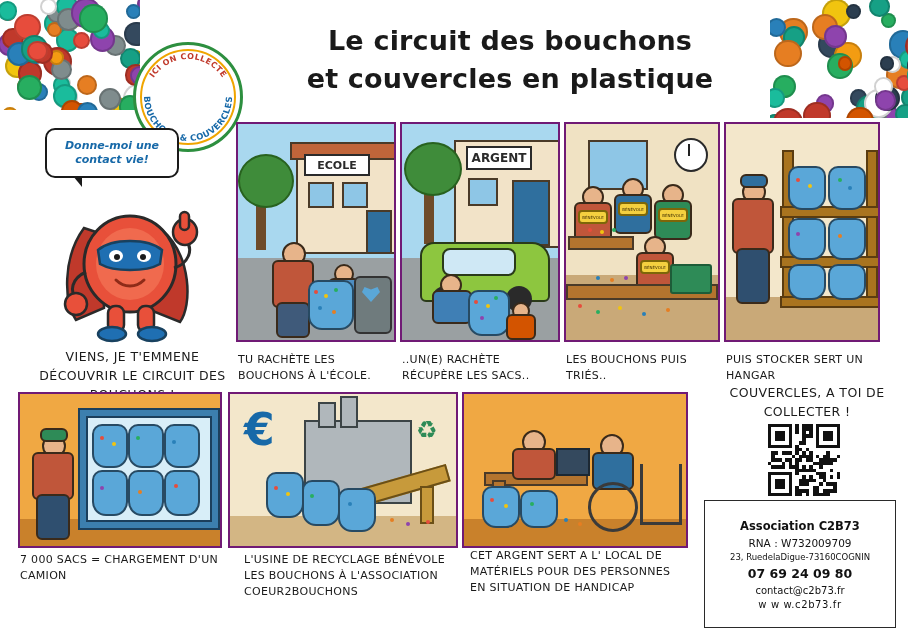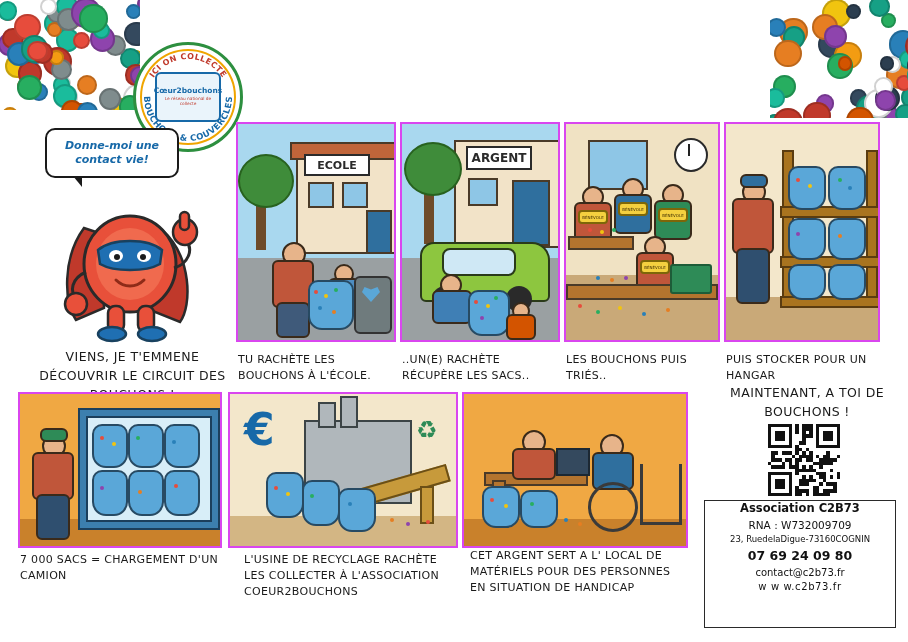--- a/index.html
+++ b/index.html
@@ -56,21 +56,21 @@
   }
 
   .mascot{position:absolute;left:42px;top:168px;width:180px;height:175px;}
 
   .mascot-caption{
     position:absolute;left:30px;top:348px;width:205px;text-align:center;
     font-size:12.5px;color:#1a1a1a;line-height:1.5;letter-spacing:.4px;
   }
 
   
-  .panel{position:absolute;border:2px solid #d946ef;overflow:hidden;background:#000000;}
+  .panel{position:absolute;border:2px solid #701a75;overflow:hidden;background:#000000;}
   .cap-txt{position:absolute;font-size:11px;color:#1a1a1a;line-height:1.45;letter-spacing:.3px;}
 
   
   .sky{position:absolute;left:0;top:0;right:0;height:62%;background:#b9dcef;}
   .ground{position:absolute;left:0;bottom:0;right:0;height:38%;background:#a0a6a8;}
   .bld{position:absolute;background:#f2e3c8;border:2px solid #4a3a28;}
   .roof{position:absolute;background:#c0653a;border:2px solid #4a3a28;}
   .win{position:absolute;background:#8ec6e6;border:2px solid #4a3a28;}
   .door{position:absolute;background:#2f6f9e;border:2px solid #4a3a28;}
   .sign{position:absolute;background:#fff;border:2px solid #2a2a2a;display:flex;align-items:center;justify-content:center;font-weight:bold;color:#2a2a2a;}
@@ -96,21 +96,21 @@
   .vest{position:absolute;background:#f4d03f;border:2px solid #7d6608;border-radius:4px;font-size:4px;display:flex;align-items:center;justify-content:center;color:#3a2a00;}
 
   
   .qrbox{position:absolute;left:768px;top:424px;width:72px;height:72px;background:#fff;}
   .qrcell{position:absolute;background:#111;}
 
   
   .card{
     position:absolute;left:704px;top:500px;width:190px;height:126px;
     border:1px solid #2a2a2a;background:#fff;text-align:center;
-    display:flex;flex-direction:column;align-items:center;
+    display:flex;flex-direction:column;align-items:center;justify-content:center;
   }
   .card .t1{font-size:11.5px;font-weight:bold;color:#111;margin-bottom:4px;}
   .card .t2{font-size:10.5px;color:#111;margin-bottom:3px;}
   .card .t3{font-size:8.5px;color:#111;margin-bottom:4px;}
   .card .t4{font-size:12.5px;font-weight:bold;color:#111;margin-bottom:4px;}
   .card .t5{font-size:10px;color:#111;margin-bottom:3px;}
   .card .t6{font-size:10px;color:#111;letter-spacing:.6px;}
 </style>
 </head>
 <body>
@@ -215,37 +215,35 @@
     <div class="cap" style="width: 27.8038px; height: 27.8038px; left: 76.3726px; top: 107.006px; background: rgb(211, 84, 0);"></div>
     <div class="cap" style="width: 29.783px; height: 29.783px; left: 3.01716px; top: 108.091px; background: rgb(192, 57, 43);"></div>
     <div class="cap" style="width: 20.4022px; height: 20.4022px; left: 125.302px; top: 103.892px; background: rgb(22, 160, 133);"></div>
     <div class="cap" style="width: 14.3136px; height: 14.3136px; left: 67.9169px; top: 56.4999px; background: rgb(211, 84, 0);"></div>
     <div class="cap" style="width: 27.3196px; height: 27.3196px; left: 4.44083px; top: 40.186px; background: rgb(230, 126, 34);"></div>
     <div class="cap" style="width: 23.0746px; height: 23.0746px; left: 53.6397px; top: 24.9257px; background: rgb(142, 68, 173);"></div>
     <div class="cap" style="width: 20.7081px; height: 20.7081px; left: 99.0497px; top: -4.01481px; background: rgb(22, 160, 133);"></div>
   </div>
 
 <div class="title">
+  <div>Le circuit des bouchons</div>
+  <div>et couvercles en plastique</div>
 </div>
 
 <div class="logo">
   <div class="ring"></div>
   <div class="ring2"></div>
   <svg class="arc" viewBox="0 0 110 110">
     <defs>
       <path id="arcTop" d="M 14,58 A 41,41 0 0 1 96,58"></path>
       <path id="arcBot" d="M 11,55 A 44,44 0 0 0 99,55"></path>
     </defs>
     <text class="top"><textPath href="#arcTop" startOffset="50%" text-anchor="middle">ICI ON COLLECTE</textPath></text>
     <text><textPath href="#arcBot" startOffset="50%" text-anchor="middle">BOUCHONS &amp; COUVERCLES</textPath></text>
   </svg>
-  <div class="inner">
-    <div class="l1">Cœur2bouchons</div>
-    <div class="l2">Le réseau national de collecte</div>
-  </div>
 </div>
 
 <div class="bubble">
   <span>Donne-moi une contact vie!</span>
 </div>
 
 <svg class="mascot" viewBox="0 0 180 175">
 
   <path d="M42,60 C20,90 22,135 34,152 L62,140 L60,66 Z" fill="#c0392b" stroke="#2a2a2a" stroke-width="2.5"></path>
   <path d="M120,62 C150,88 150,138 138,154 L108,142 L112,66 Z" fill="#c0392b" stroke="#2a2a2a" stroke-width="2.5"></path>
@@ -397,23 +395,23 @@
   <div class="bagdot" style="left:112px;top:54px;background:#27ae60;"></div>
   <div class="bagdot" style="left:122px;top:62px;background:#2980b9;"></div>
   <div class="bagdot" style="left:70px;top:108px;background:#8e44ad;"></div>
   <div class="bagdot" style="left:112px;top:110px;background:#e67e22;"></div>
 
   <div class="head" style="left:16px;top:56px;width:20px;height:20px;"></div>
   <div class="body" style="left:14px;top:50px;width:24px;height:10px;background:#2f6f9e;"></div>
   <div class="body" style="left:6px;top:74px;width:38px;height:52px;background:#c0563a;"></div>
   <div class="body" style="left:10px;top:124px;width:30px;height:52px;background:#2f4f6f;"></div>
 </div>
-<div class="cap-txt" style="left:726px;top:352px;width:152px;">PUIS STOCKER POUR UN HANGAR</div>
-
-<div style="position:absolute;left:712px;top:384px;width:190px;text-align:center;font-size:12.5px;line-height:1.5;letter-spacing:.4px;color:#1a1a1a;">MAINTENANT, A TOI DE BOUCHONS !</div>
+<div class="cap-txt" style="left:726px;top:352px;width:152px;">PUIS STOCKER SERT UN HANGAR</div>
+
+<div style="position:absolute;left:712px;top:384px;width:190px;text-align:center;font-size:12.5px;line-height:1.5;letter-spacing:.4px;color:#1a1a1a;">COUVERCLES, A TOI DE COLLECTER !</div>
 
 <div class="panel" style="left:18px;top:392px;width:200px;height:152px;">
   <div style="position:absolute;inset:0;background:#f0a843;"></div>
   <div style="position:absolute;left:0;bottom:0;right:0;height:18%;background:#c9812b;"></div>
   <div class="truck" style="left:58px;top:14px;width:138px;height:118px;background:#3c7fae;"></div>
   <div style="position:absolute;left:66px;top:22px;width:122px;height:102px;background:#d8eef8;border:2px solid #1b3f5c;"></div>
   <div class="bag" style="left:72px;top:30px;width:32px;height:40px;"></div>
   <div class="bag" style="left:108px;top:30px;width:32px;height:40px;"></div>
   <div class="bag" style="left:144px;top:30px;width:32px;height:40px;"></div>
   <div class="bag" style="left:72px;top:76px;width:32px;height:42px;"></div>
@@ -448,21 +446,21 @@
   <div class="bag" style="left:72px;top:86px;width:34px;height:42px;"></div>
   <div class="bag" style="left:108px;top:94px;width:34px;height:40px;"></div>
   <div class="bagdot" style="left:44px;top:92px;background:#e74c3c;"></div>
   <div class="bagdot" style="left:56px;top:98px;background:#f1c40f;"></div>
   <div class="bagdot" style="left:80px;top:100px;background:#27ae60;"></div>
   <div class="bagdot" style="left:118px;top:108px;background:#2980b9;"></div>
   <div class="bagdot" style="left:160px;top:124px;background:#e67e22;"></div>
   <div class="bagdot" style="left:176px;top:128px;background:#8e44ad;"></div>
   <div class="bagdot" style="left:196px;top:126px;background:#e74c3c;"></div>
 </div>
-<div class="cap-txt" style="left:244px;top:552px;width:210px;">L'USINE DE RECYCLAGE RACHÈTE LES COLLECTER À L'ASSOCIATION COEUR2BOUCHONS</div>
+<div class="cap-txt" style="left:244px;top:552px;width:210px;">L'USINE DE RECYCLAGE BÉNÉVOLE LES BOUCHONS À L'ASSOCIATION COEUR2BOUCHONS</div>
 
 <div class="panel" style="left:462px;top:392px;width:222px;height:152px;">
   <div style="position:absolute;inset:0;background:#f0a843;"></div>
   <div style="position:absolute;left:0;bottom:0;right:0;height:18%;background:#c9812b;"></div>
   <div class="table" style="left:20px;top:78px;width:100px;height:10px;"></div>
   <div class="table" style="left:28px;top:86px;width:10px;height:40px;"></div>
 
   <div class="head" style="left:58px;top:36px;width:20px;height:20px;"></div>
   <div class="body" style="left:48px;top:54px;width:40px;height:28px;background:#c0563a;"></div>
   <div style="position:absolute;left:92px;top:54px;width:30px;height:24px;background:#34495e;border:2px solid #1c2833;"></div>

